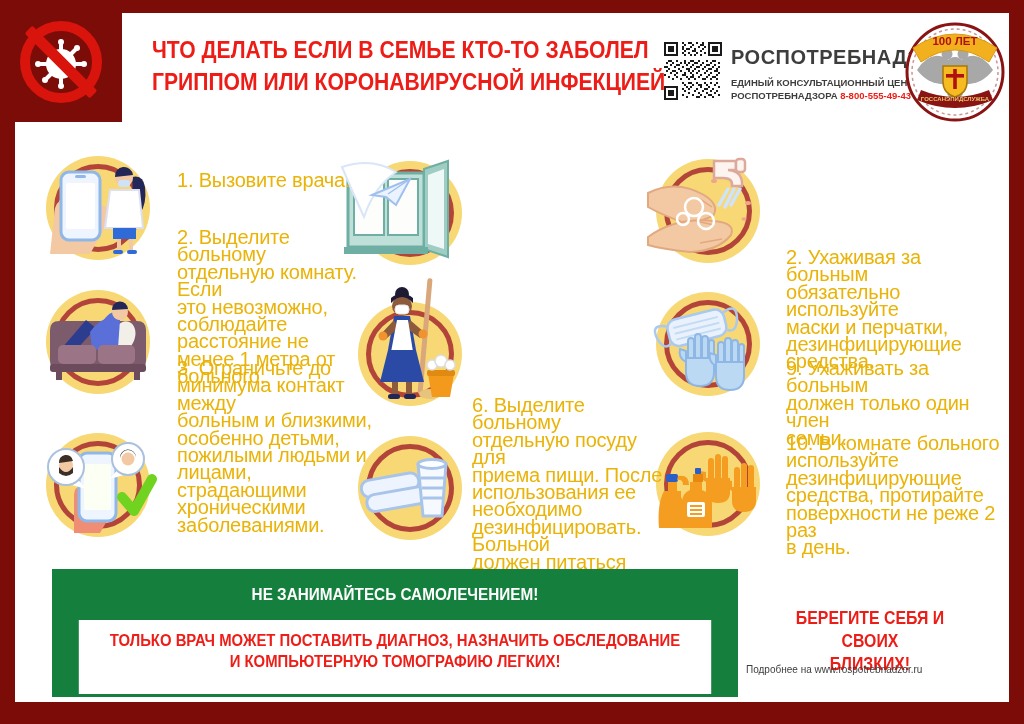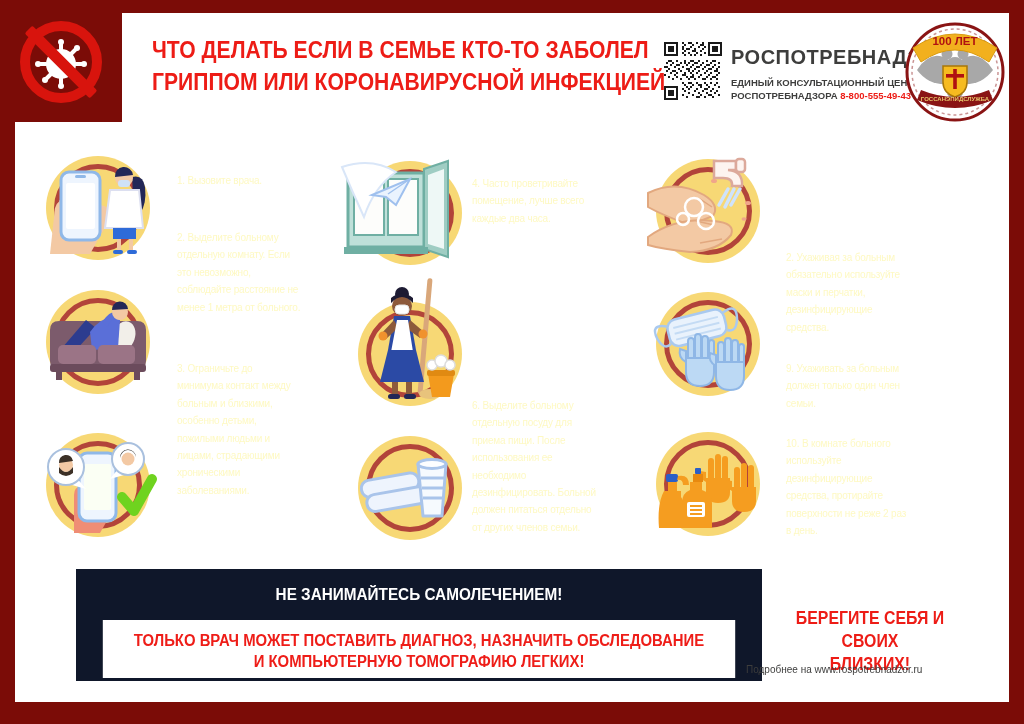--- a/index.html
+++ b/index.html
@@ -14,24 +14,24 @@
   .qr{position:absolute;left:664px;top:42px;width:58px;height:58px;}
   .agency{position:absolute;left:731px;top:46px;color:#3d3d3c;}
   .agency-name{font-size:20px;font-weight:bold;letter-spacing:.5px;}
   .agency-sub{margin-top:7px;font-size:9.5px;font-weight:bold;line-height:13px;}
   .phone{color:#ed1c16;}
   .emblem{position:absolute;left:897px;top:14px;width:116px;height:116px;}
   .ic{position:absolute;width:104px;height:104px;}
   .ic .disc{position:absolute;left:0;top:0;right:0;bottom:0;background:#f7d875;border-radius:50%;}
   .ic .ring{position:absolute;left:8px;top:8px;right:8px;bottom:8px;border:5px solid #b2443a;border-radius:50%;}
   .ic svg{position:absolute;left:0;top:0;overflow:visible;}
-  .tip{position:absolute;width:200px;font-size:10px;line-height:17.4px;color:#fef9c3;
+  .tip{position:absolute;width:200px;font-size:20px;line-height:17.4px;color:#eab308;
        white-space:pre-line;letter-spacing:-.2px;}
   .tip.c3{width:218px;}
-  .warnbox{position:absolute;left:76px;top:569px;width:686px;height:112px;background:#0f172a;}
+  .warnbox{position:absolute;left:52px;top:569px;width:686px;height:128px;background:#15803d;}
   .warn1{position:absolute;left:0;right:0;top:0;height:51px;color:#ffffff;font-weight:bold;
          font-size:17px;line-height:51px;text-align:center;transform:scaleX(.9);}
   .warn2{position:absolute;left:3px;right:3px;top:51px;bottom:3px;background:#ffffff;
          color:#ee1d18;font-weight:bold;font-size:16px;line-height:21px;text-align:center;
          white-space:pre-line;padding-top:10px;box-sizing:border-box;transform:scaleX(.93);}
   .slogan{position:absolute;left:752px;top:607px;width:236px;text-align:center;color:#ed1c16;
           font-weight:bold;font-size:18px;line-height:23px;white-space:pre-line;transform:scaleX(.88);}
   .moreinfo{position:absolute;left:746px;top:664px;width:248px;text-align:left;
             color:#3d3d3c;font-size:10px;}
 </style>
@@ -494,23 +494,20 @@
 соблюдайте расстояние не
 менее 1 метра от больного.</div>
   <div class="tip" style="left:177px;top:360px">3. Ограничьте до
 минимума контакт между
 больным и близкими,
 особенно детьми,
 пожилыми людьми и
 лицами, страдающими
 хроническими
 заболеваниями.</div>
-  <div class="tip" style="left:472px;top:175px">4. Часто проветривайте
-помещение, лучше всего
-каждые два часа.</div>
   <div class="tip" style="left:472px;top:397px">6. Выделите больному
 отдельную посуду для
 приема пищи. После
 использования ее
 необходимо
 дезинфицировать. Больной
 должен питаться отдельно
 от других членов семьи.</div>
   <div class="tip c3" style="left:786px;top:249px">2. Ухаживая за больным
 обязательно используйте

